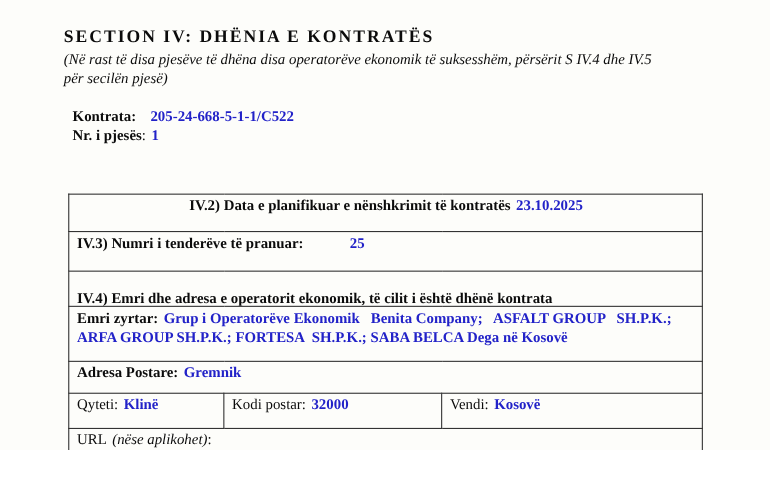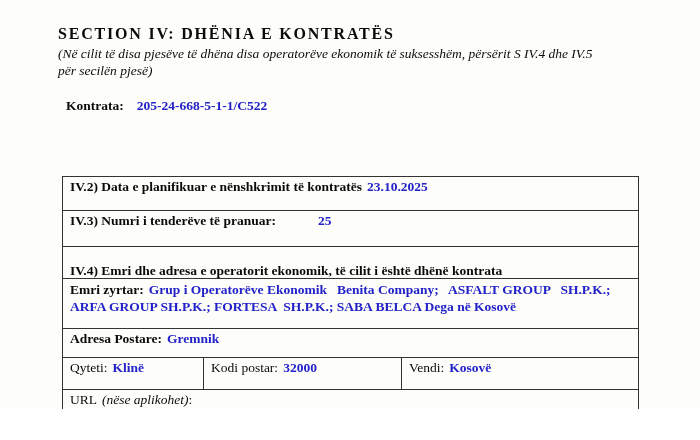--- a/index.html
+++ b/index.html
@@ -43,21 +43,21 @@
   }
   table.contract td {
     border: 1.5px solid #333333;
     vertical-align: top;
     padding: 2px 6px 2px 7px;
     line-height: 16px;
     white-space: pre-wrap;
     overflow: hidden;
   }
   tr.r-iv1 td { height: 27px; }
-  tr.r-iv2 td { height: 29px; }
+  tr.r-iv2 td { height: 29px; text-align: center; }
   tr.r-iv3 td { height: 31px; }
   tr.r-iv4 td { height: 11px; padding-top: 16px; padding-bottom: 0; line-height: 15px; }
   tr.r-name td { height: 45px; line-height: 17px; }
   tr.r-addr td { height: 24px; }
   tr.r-city td { height: 27px; }
   tr.r-url td { height: 19px; }
 
   table.next-section {
     position: absolute; left: 62px; top: 433px;
     width: 576px; border-collapse: collapse; table-layout: fixed;
@@ -68,25 +68,26 @@
   }
   .italic { font-style: italic; }
 </style>
 </head>
 <body>
 
 <div class="page">
 
   <div class="section-title">SECTION IV: DHËNIA E KONTRATËS</div>
 
-  <div class="section-note">(Në cilit të disa pjesëve të dhëna disa operatorëve ekonomik të suksesshëm, përsërit S IV.4 dhe IV.5
+  <div class="section-note">(Në rast të disa pjesëve të dhëna disa operatorëve ekonomik të suksesshëm, përsërit S IV.4 dhe IV.5
 për secilën pjesë)</div>
 
   <div class="meta">
     <div class="line"><span class="lbl-b">Kontrata:</span><span class="val-blue gap-md">205-24-668-5-1-1/C522</span></div>
+    <div class="line"><span class="lbl-b">Nr. i pjesës</span><span>:</span><span class="val-blue gap-sm">1</span></div>
   </div>
 
   <table class="contract">
     <colgroup>
         <col style="width:141px">
         <col style="width:198px">
         <col style="width:237px">
       </colgroup>
     <tbody>
     <tr class="r-iv2">

